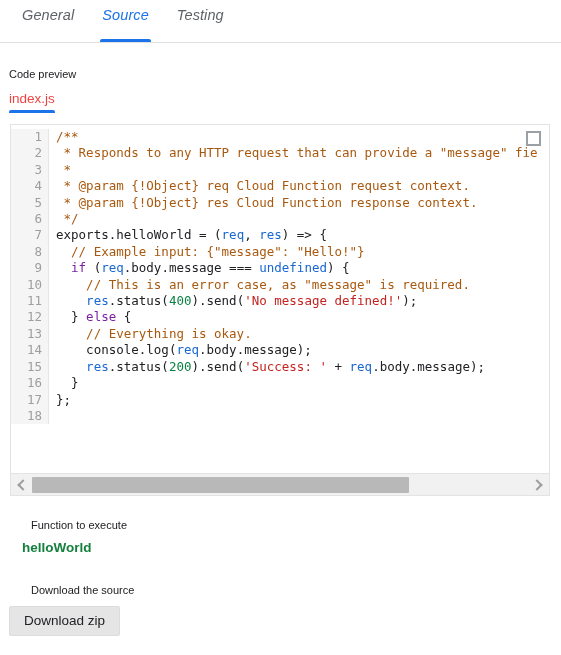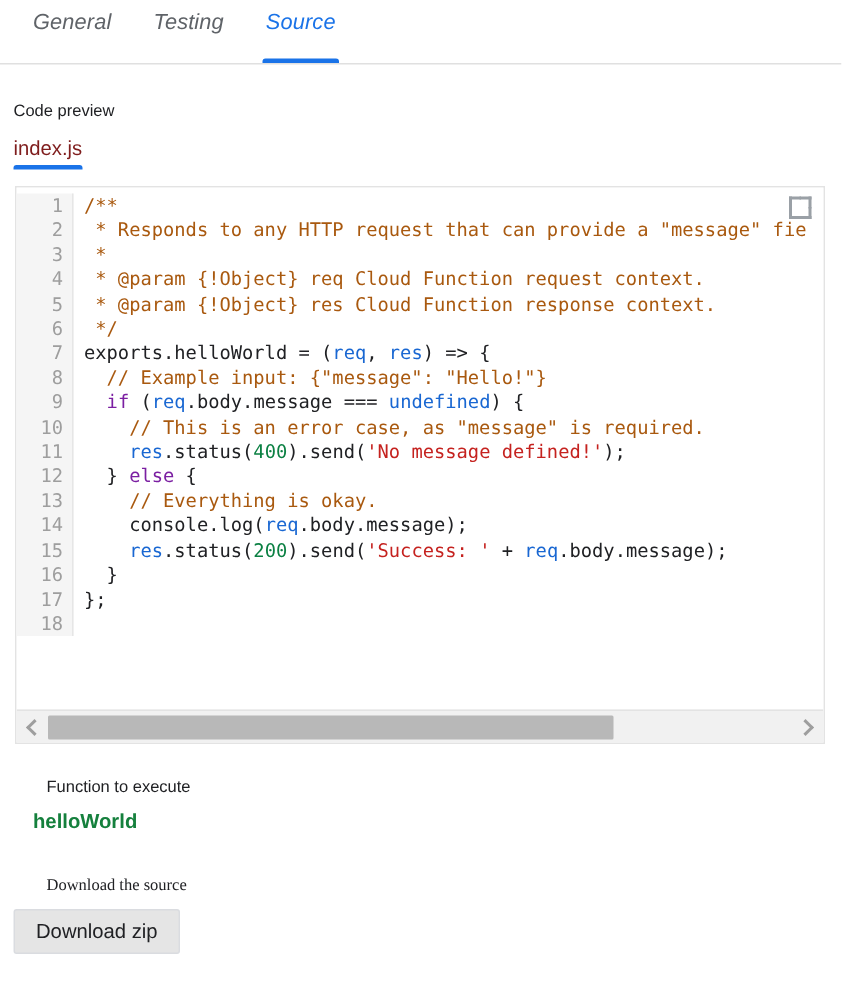--- a/index.html
+++ b/index.html
@@ -68,21 +68,21 @@
   }
   .filetab {
     position: relative;
     font-size: 13.5px;
     color: #5f6368;
     padding: 0 0 7px 0;
     margin-right: 32px;
     cursor: pointer;
     white-space: nowrap;
   }
-  .filetab.active { color: #7f1d1d; }
+  .filetab.active { color: #ef4444; }
   .filetab .file-ink {
     position: absolute;
     left: 0; right: 0; bottom: 0;
     height: 3px;
     background: transparent;
     border-radius: 2px 2px 0 0;
   }
   .filetab.active .file-ink { background: #1a73e8; }
 
   
@@ -204,21 +204,21 @@
 
   
   .field-block { padding-left: 22px; }
   #function-to-execute-label { margin-top: 23px; }
   .field-value {
     font-size: 13.5px;
     color: #15803d;
     margin-top: 9px;
     font-weight: bold;
   }
-  #download-the-source-label { margin-top: 29px; font-family: Liberation Serif, serif; }
+  #download-the-source-label { margin-top: 29px; }
   .btn {
     margin: 10px 0 0 9px;
     display: inline-block;
     font-family: "Liberation Sans", sans-serif;
     font-size: 13.5px;
     color: #202124;
     background: #e5e5e5;
     border: 1px solid #dadce0;
     border-radius: 2px;
     padding: 7px 14px;
@@ -230,26 +230,26 @@
 <body>
 
 
 
 
 <div class="tabbar">
   <div class="tab">
     <span>General</span>
     <span class="tab-ink"></span>
   </div>
+  <div class="tab active">
+    <span>Source</span>
+    <span class="tab-ink"></span>
+  </div>
   <div class="tab">
     <span>Testing</span>
-    <span class="tab-ink"></span>
-  </div>
-  <div class="tab active">
-    <span>Source</span>
     <span class="tab-ink"></span>
   </div>
 </div>
 
 
 <div class="section-label" id="code-preview-label">Code preview</div>
 
 <div class="filetabs">
   <div class="filetab active">
     <span>index.js</span>

